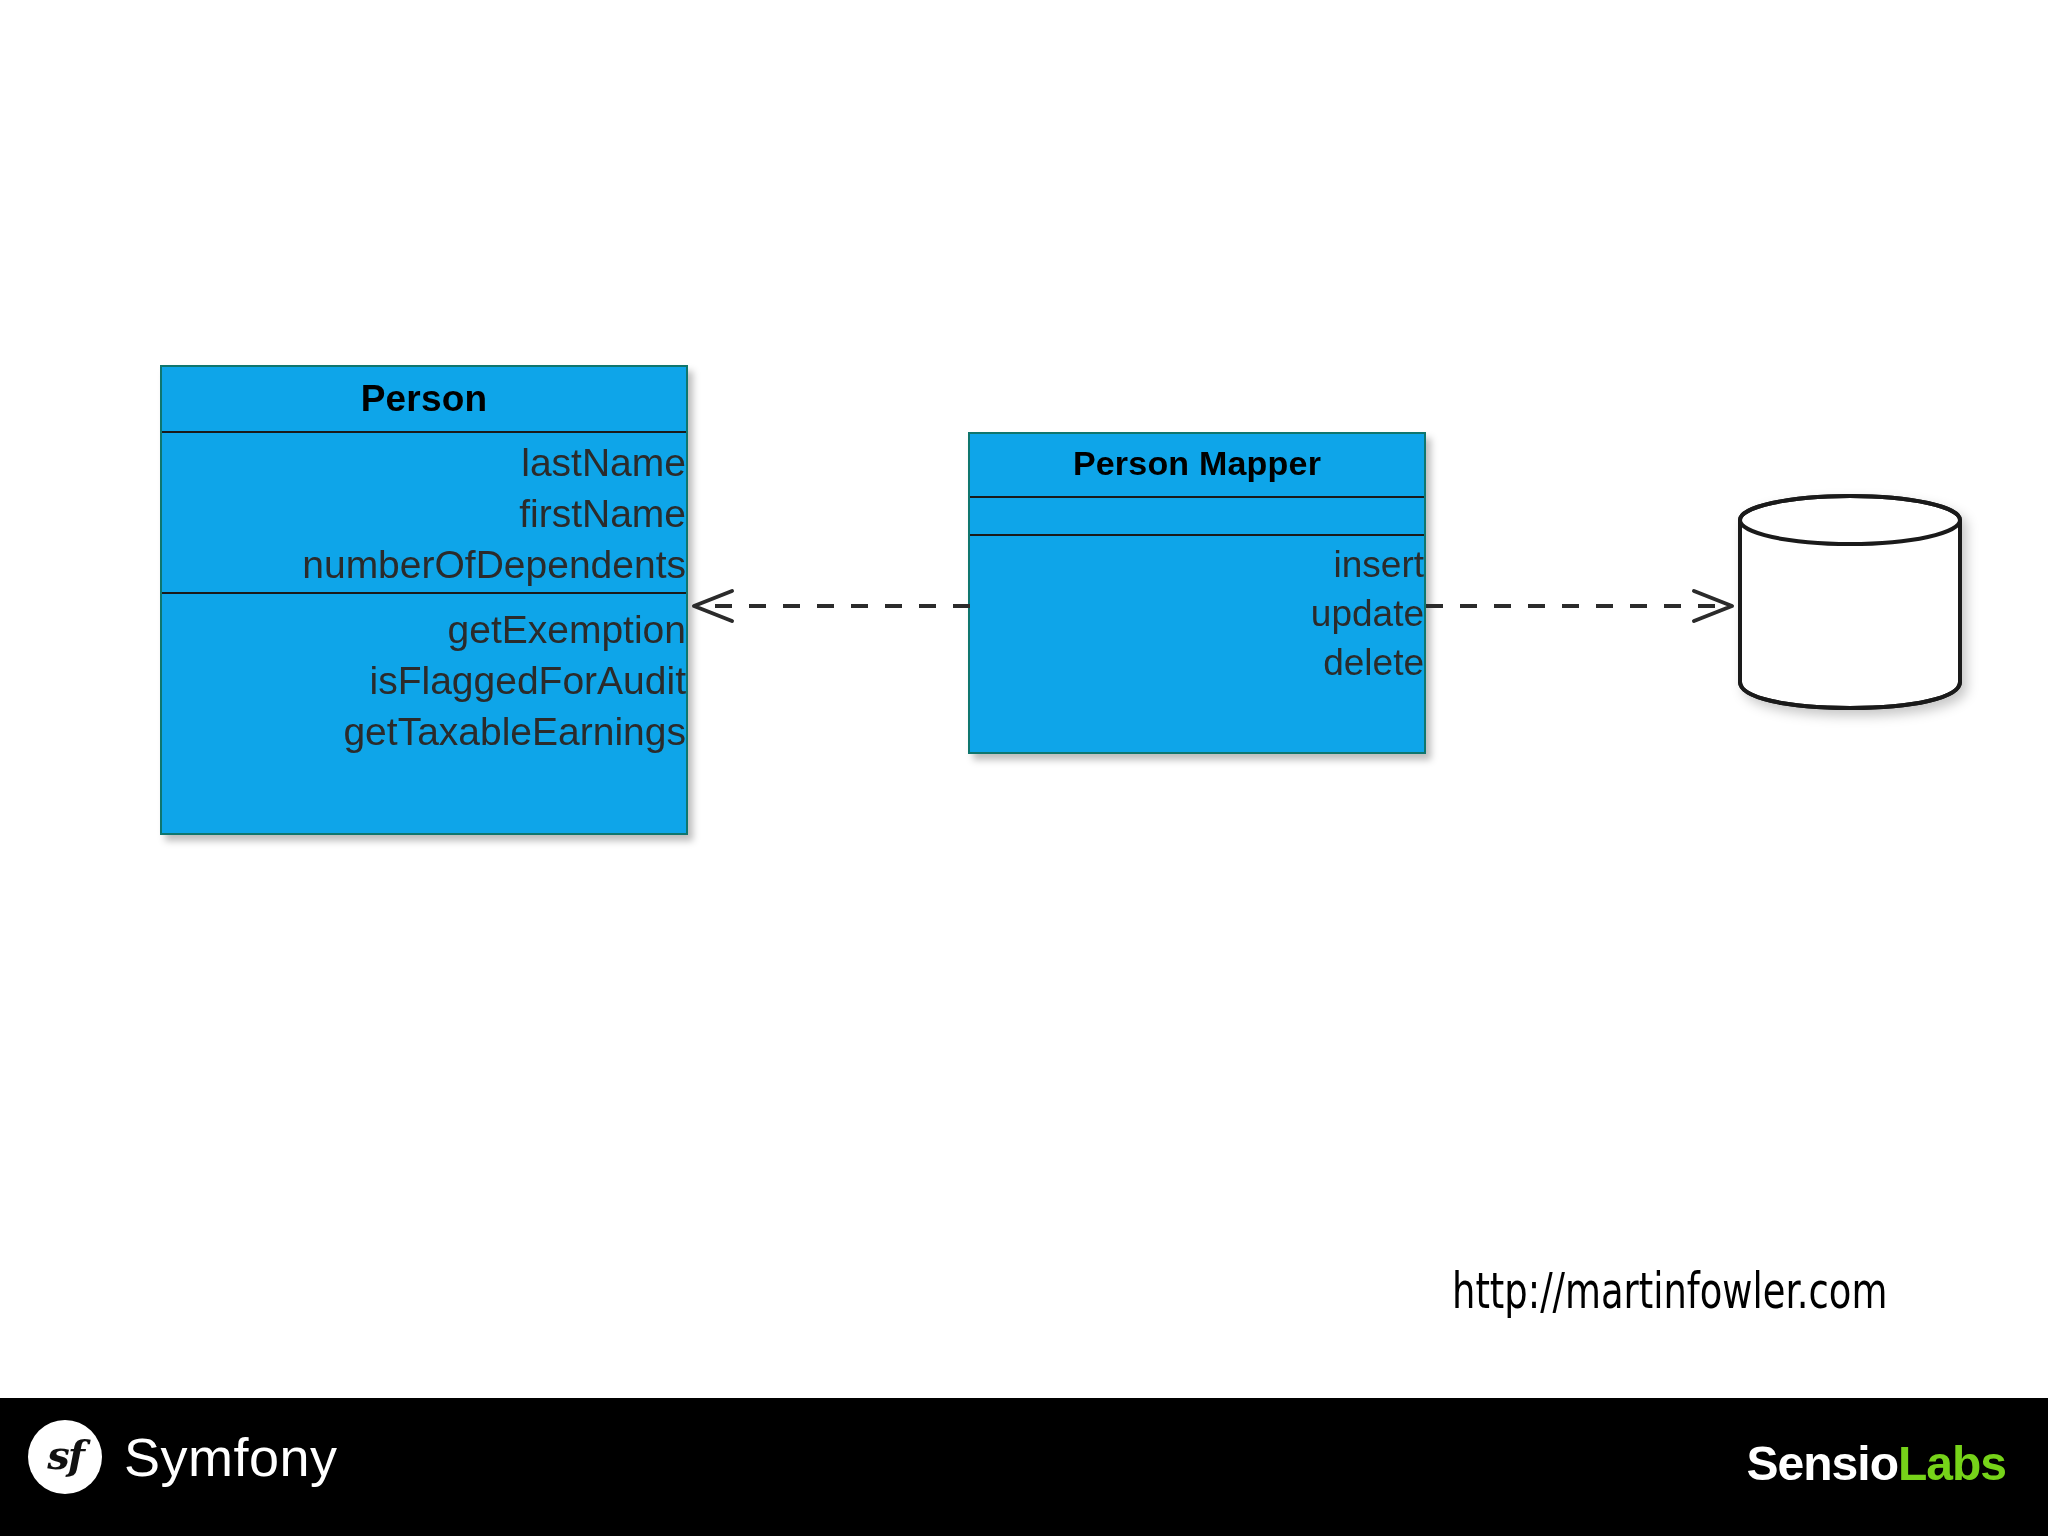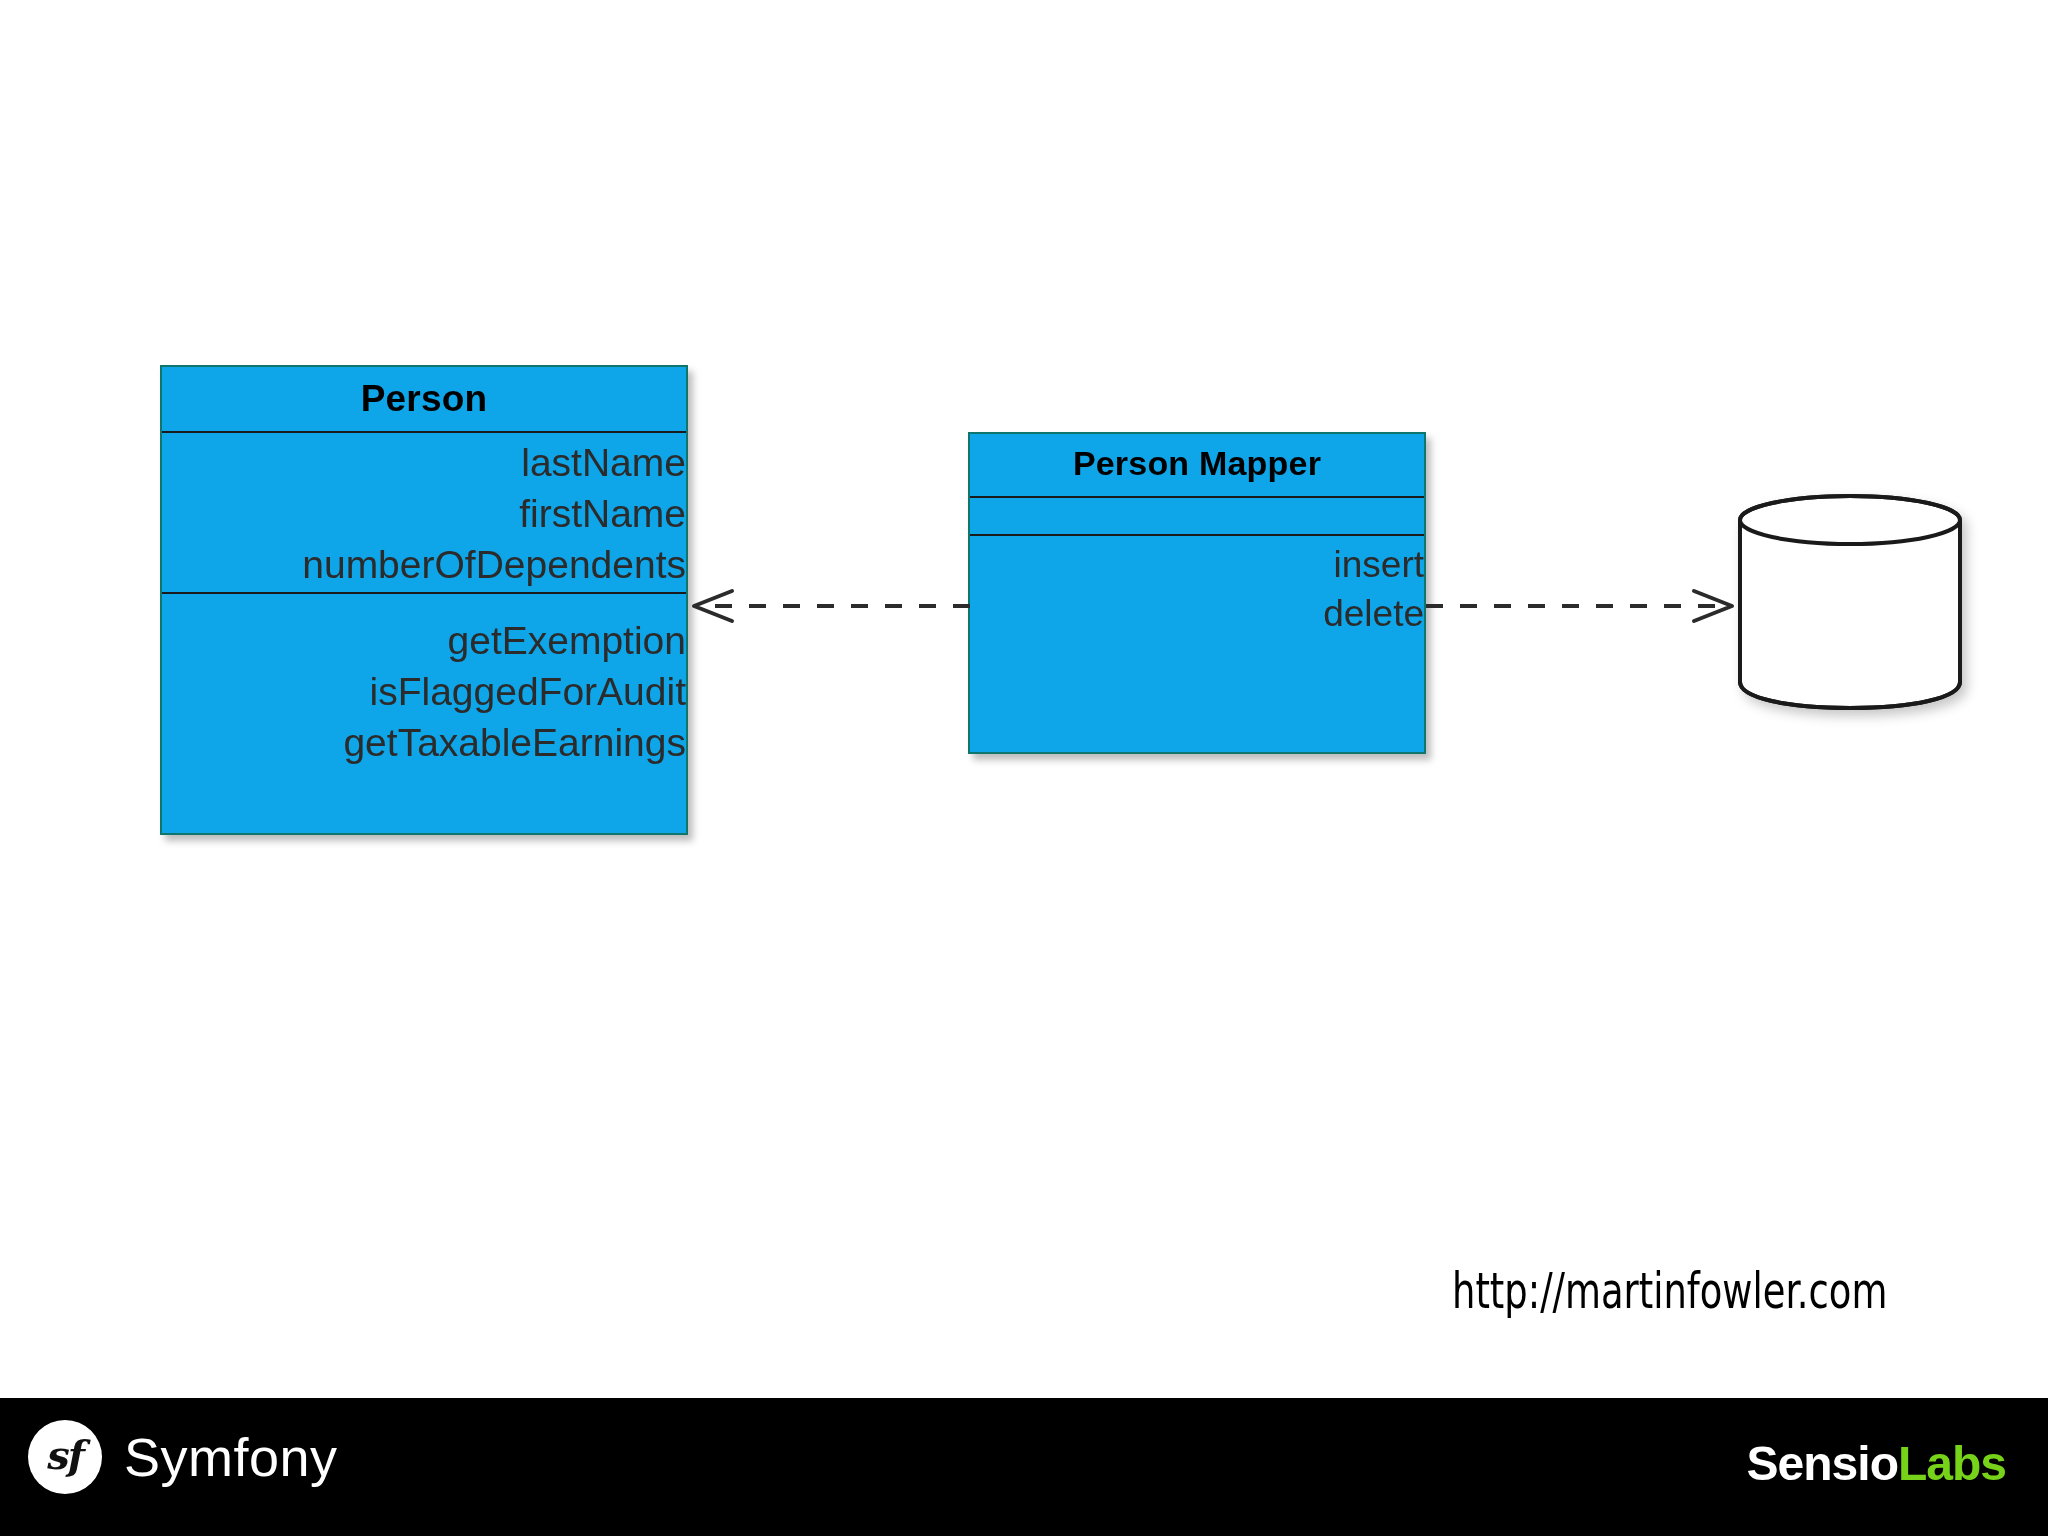--- a/index.html
+++ b/index.html
@@ -61,21 +61,21 @@
   }
   #person-box .uml-title {
     height: 64px;
     line-height: 64px;
     font-size: 37px;
   }
   #person-attrs {
     padding: 10px 0 8px 18px;
   }
   #person-ops {
-    padding: 27px 0 10px 18px;
+    padding: 16px 0 10px 18px;
   }
   #person-box .uml-line {
     font-size: 39px;
     margin: 0 0 12px 0;
   }
   #person-box .uml-line:last-child { margin-bottom: 0; }
 
   
   #mapper-box {
     left: 968px;
@@ -220,20 +220,21 @@
     </div>
   </div>
 
   <div id="mapper-box" class="uml-box">
     <div class="uml-title">Person Mapper</div>
 
     <div id="mapper-attrs" class="uml-compartment"></div>
 
     <div id="mapper-ops" class="uml-compartment">
       <div class="uml-line">insert</div>
+      <div class="uml-line">update</div>
       <div class="uml-line">delete</div>
     </div>
   </div>
 
   <div id="arrow-mapper-person" class="dep-arrow">
     <svg width="282" height="40" viewBox="0 0 282 40">
       <line x1="282" y1="20" x2="22" y2="20" stroke="#2b2b2b" stroke-width="4" stroke-dasharray="17 17"></line>
       <polyline points="44,5 6,20 44,35" fill="none" stroke="#2b2b2b" stroke-width="4" stroke-linecap="round" stroke-linejoin="round"></polyline>
     </svg>
   </div>

